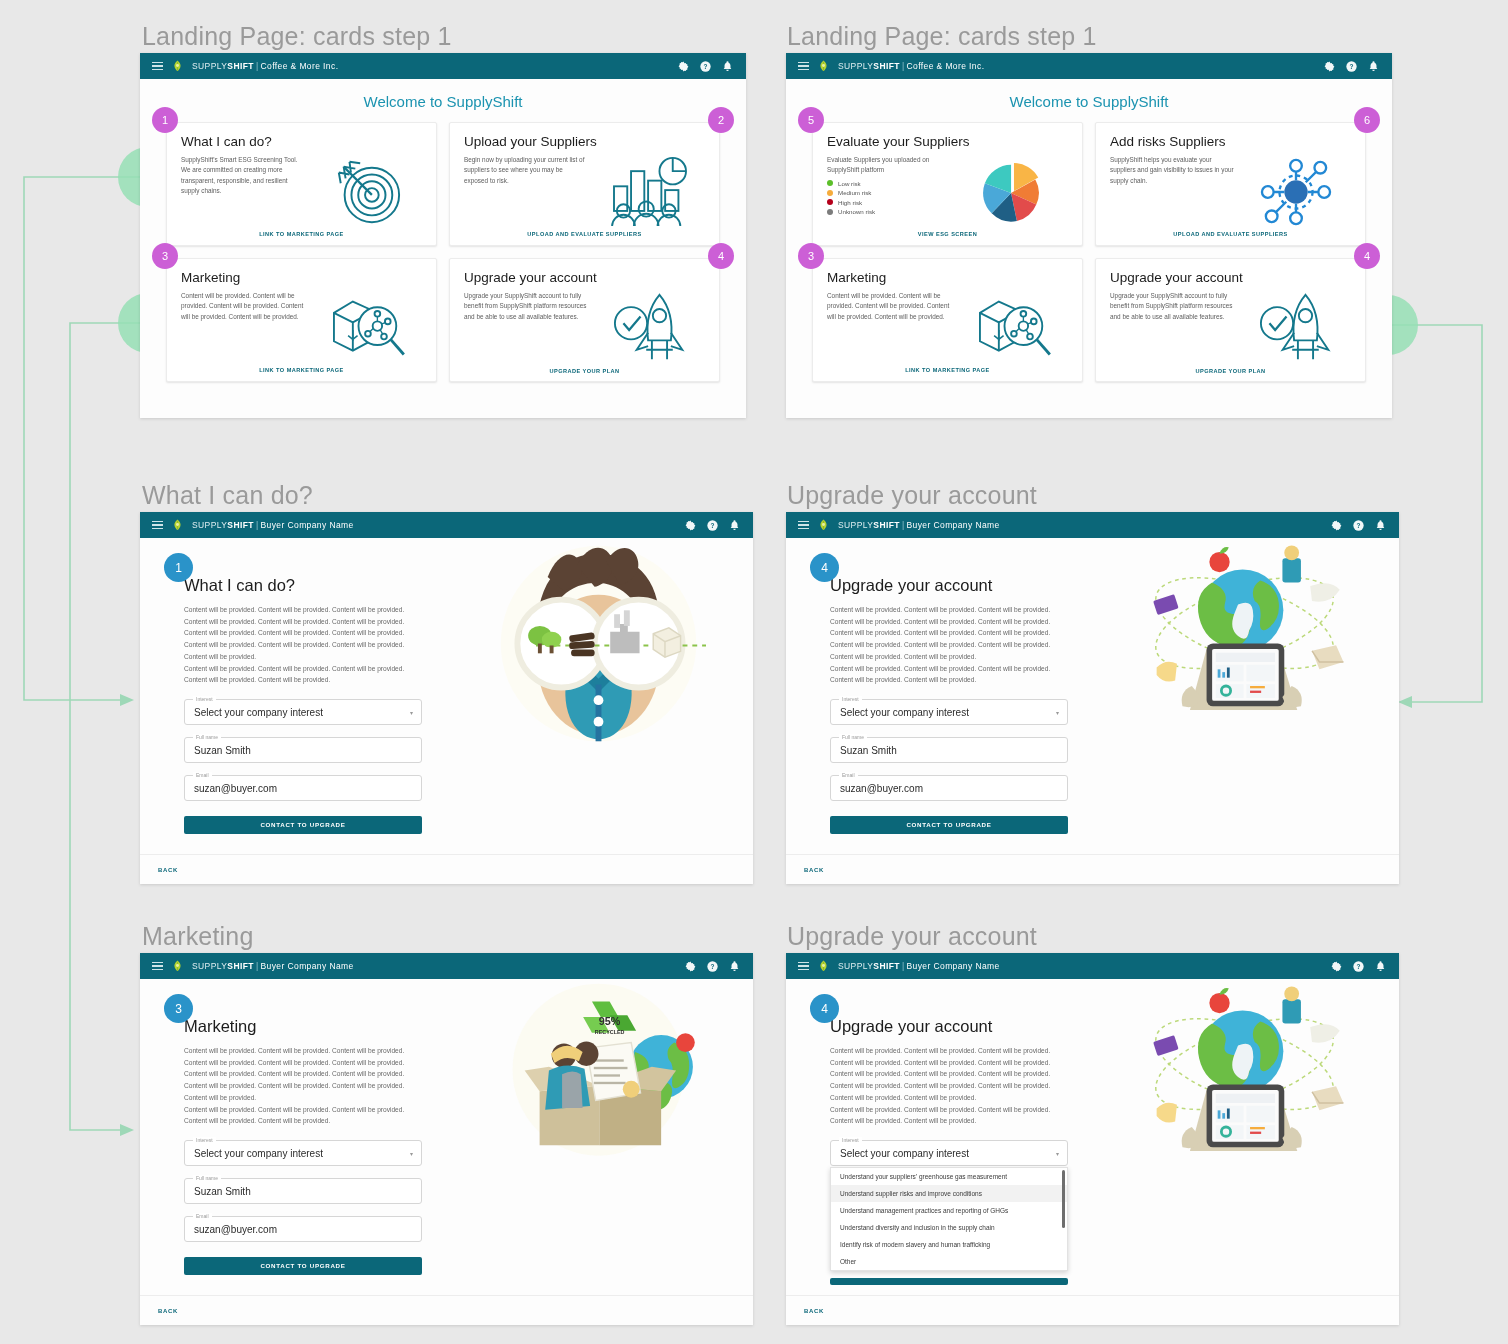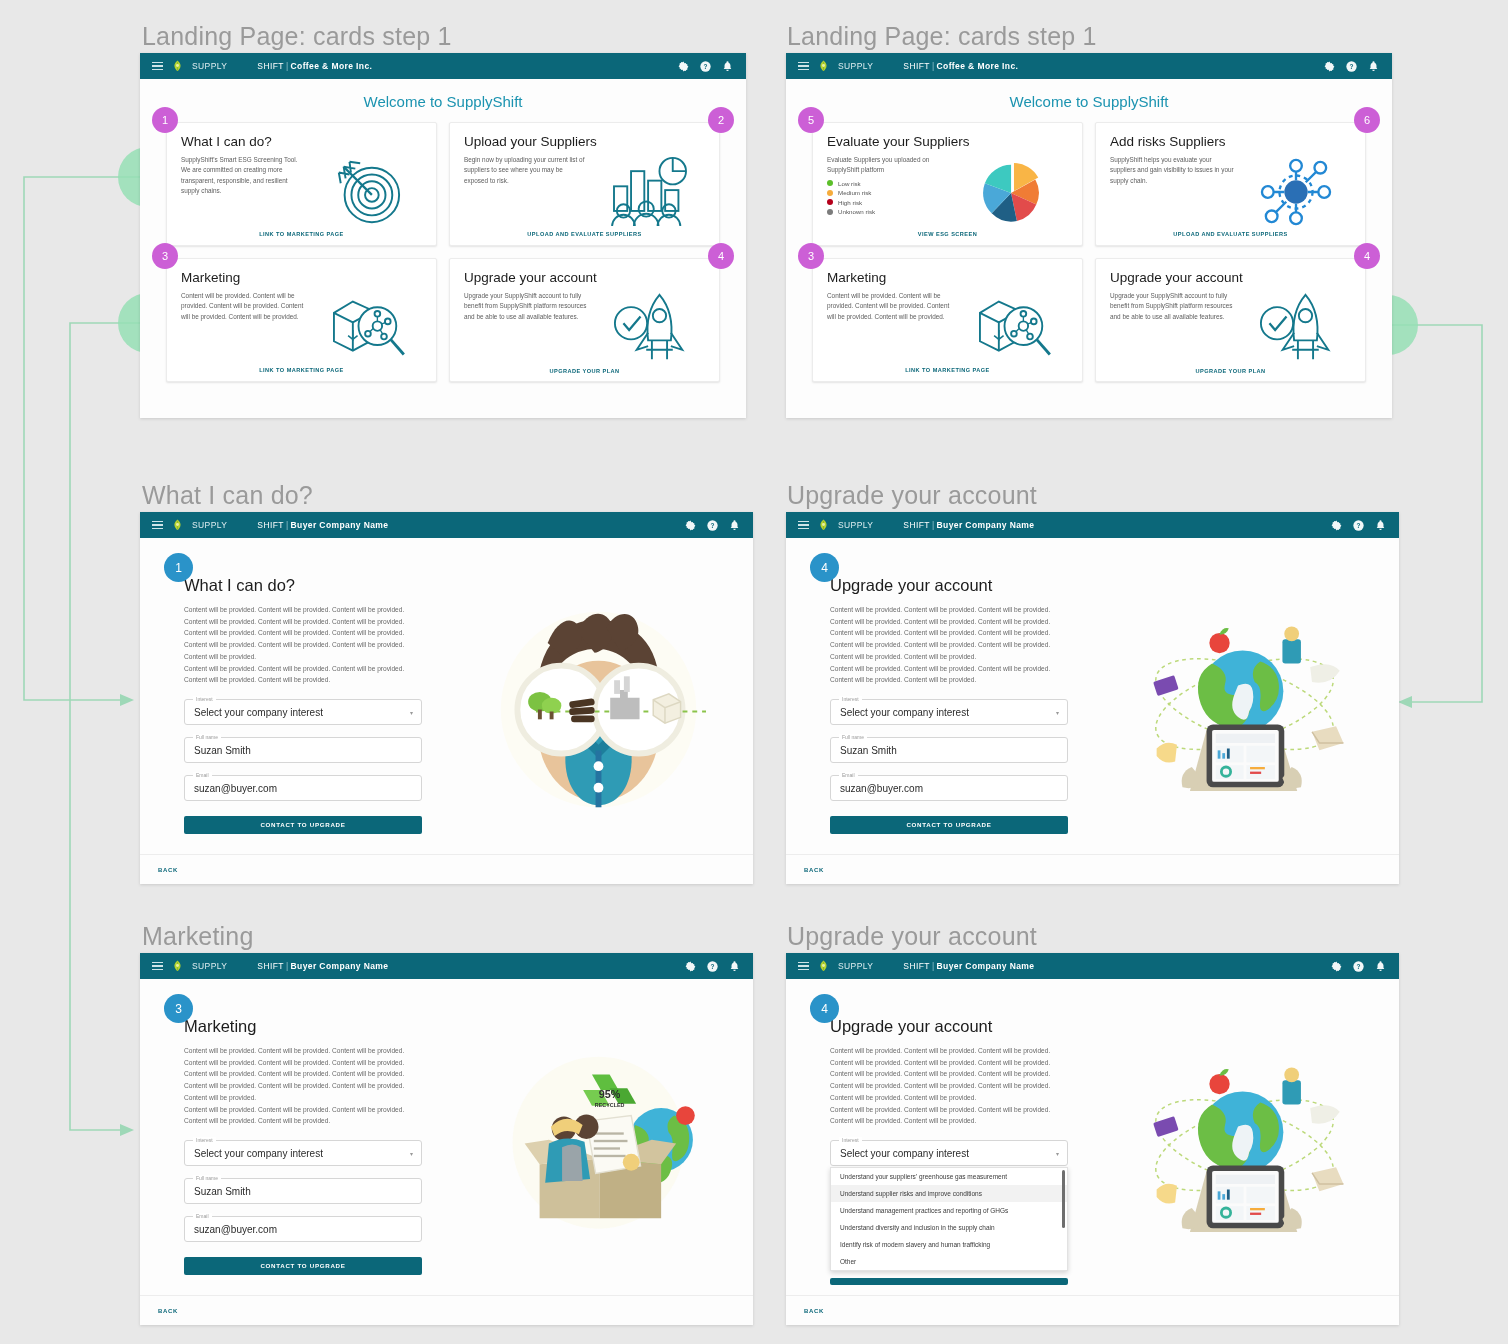--- a/index.html
+++ b/index.html
@@ -28,23 +28,23 @@
   
   .frame { position: absolute; background: #fdfdfd; box-shadow: 0 1px 3px rgba(0,0,0,.13); }
   .appbar {
     height: 26px; background: #0b6779;
     display: flex; align-items: center; padding: 0 12px; gap: 9px;
   }
   .burger { width: 11px; display: flex; flex-direction: column; gap: 2px; cursor: pointer; }
   .burger i { display: block; height: 1.5px; background: #cfe4e8; }
   .leaf { width: 11px; height: 12px; position: relative; }
   .brand { font-size: 8.5px; color: #dfeef1; letter-spacing: .4px; white-space: nowrap; }
-  .brand b { color: #fff; font-weight: 400; margin-left: 30px; }
+  .brand b { color: #fff; font-weight: 700; }
   .brand .sep { color: #8ec1cb; margin: 0 2px; }
-  .brand .co { color: #ffffff; font-weight: 700; }
+  .brand .co { color: #ffffff; font-weight: 400; }
   .bar-spacer { flex: 1; }
   .bar-ico { width: 13px; height: 13px; opacity: .95; cursor: pointer; }
 
   
   .welcome {
     text-align: center; color: #1b93b0; font-size: 15px;
     padding: 14px 0 8px; font-weight: 400;
   }
   .cards { display: grid; grid-template-columns: 1fr 1fr; gap: 12px; padding: 4px 26px 14px; }
   .card {
@@ -96,21 +96,21 @@
   .submit {
     width: 238px; height: 18px; background: #0b6779; border: 0; border-radius: 2px;
     color: #fff; font-size: 6.2px; font-weight: 700; letter-spacing: .7px;
     cursor: pointer; font-family: "Liberation Sans", sans-serif;
   }
   .footer-bar {
     position: absolute; left: 0; right: 0; bottom: 0; height: 30px;
     border-top: 1px solid #ededed; display: flex; align-items: center; padding-left: 18px;
   }
   .footer-bar .back { font-size: 6px; font-weight: 700; color: #0b6779; letter-spacing: .7px; cursor: pointer; }
-  .detail-art { flex: 1; display: flex; align-items: center; justify-content: center; padding-right: 20px; }
+  .detail-art { flex: 1; display: flex; justify-content: center; padding-right: 20px; }
 
   
   .dd-list {
     position: absolute; background: #fff; border: 1px solid #e2e2e2;
     box-shadow: 0 2px 5px rgba(0,0,0,.17); width: 238px; z-index: 9;
   }
   .dd-list .opt {
     font-size: 6.5px; color: #3a3a3a; padding: 5px 9px; cursor: pointer;
     border-bottom: 0; white-space: nowrap;
   }

